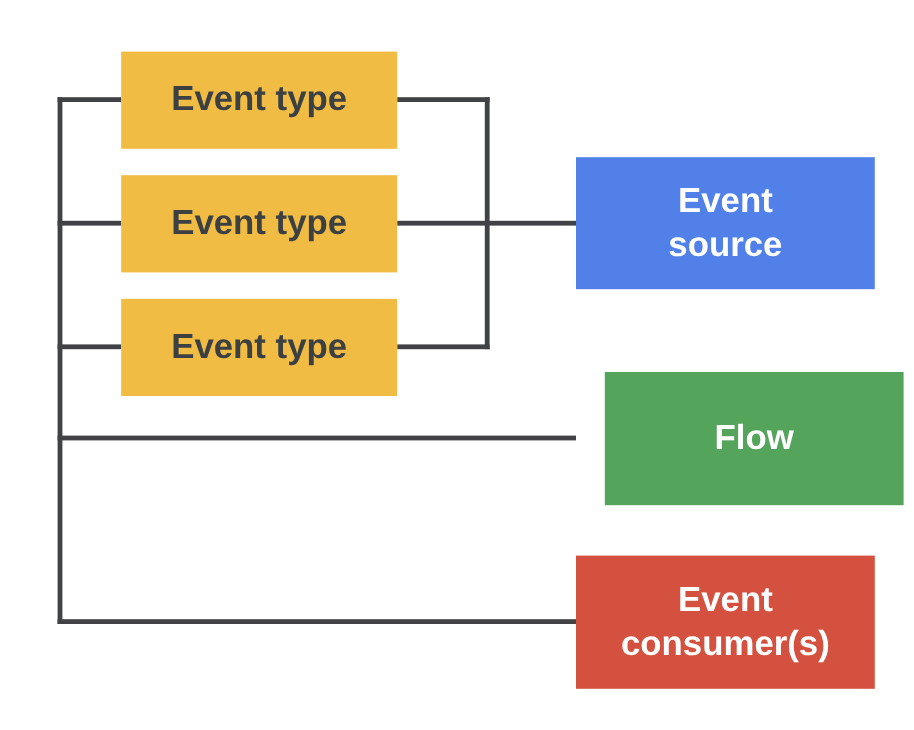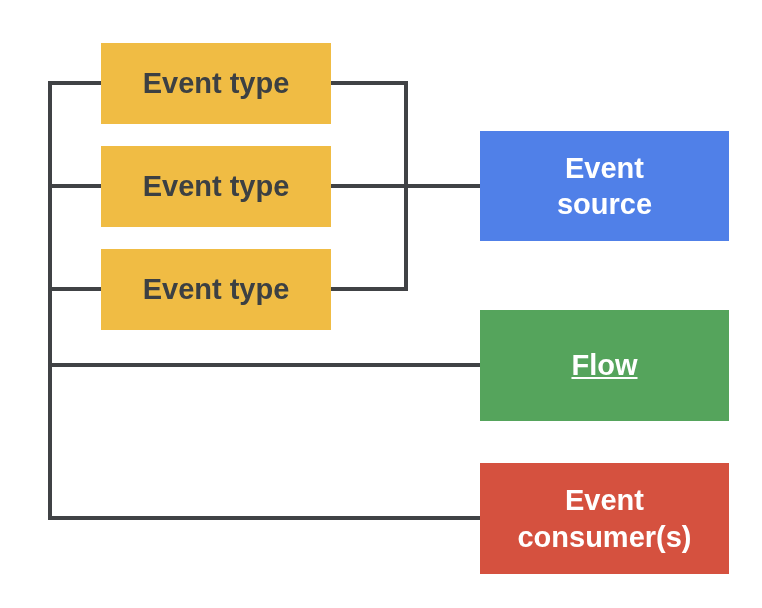--- a/index.html
+++ b/index.html
@@ -40,27 +40,26 @@
   }
   .node.event-source {
     left: 480px;
     top: 131px;
     width: 249px;
     height: 110px;
     background: var(--event-source-fill, #5080E8);
     color: var(--node-text, #FFFFFF);
   }
   .node.flow {
-    left: 480px;
+    left: 504px;
     top: 310px;
     width: 249px;
     height: 111px;
     background: var(--flow-fill, #55A45C);
     color: var(--node-text, #FFFFFF);
-    text-decoration: underline;
   }
   .node.event-consumers {
     left: 480px;
     top: 463px;
     width: 249px;
     height: 111px;
     background: var(--event-consumer-fill, #D5513F);
     color: var(--node-text, #FFFFFF);
   }
 

